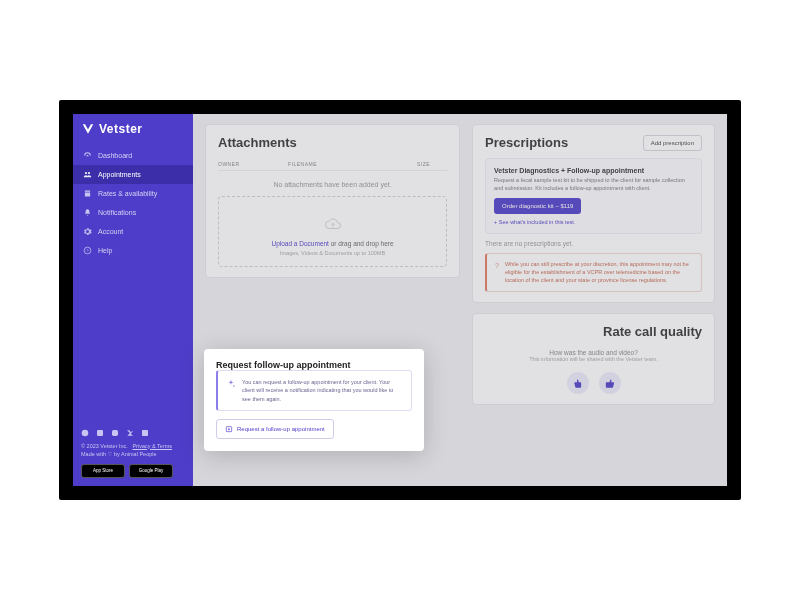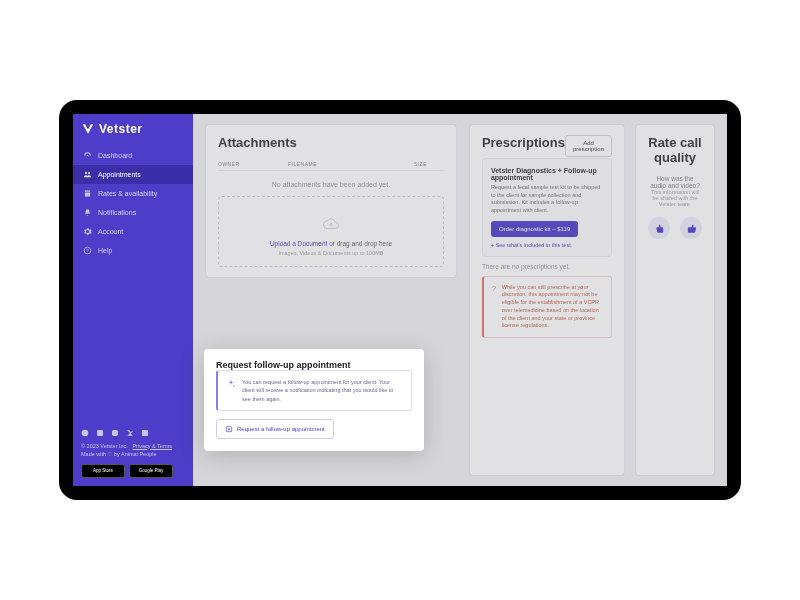--- a/index.html
+++ b/index.html
@@ -4,21 +4,21 @@
 <style>
   * { box-sizing: border-box; margin: 0; padding: 0; }
   body {
     width: 800px; height: 600px;
     font-family: -apple-system, Helvetica, Arial, sans-serif;
     background: #fff;
     display: flex; align-items: center; justify-content: center;
   }
   .frame {
     width: 682px; height: 400px;
-    background: #000; border-radius: 18px;
+    background: #000; border-radius: 2px;
     padding: 14px;
     position: relative;
   }
   .screen {
     width: 100%; height: 100%;
     background: #f1f1f3;
     display: flex;
     position: relative;
     overflow: hidden;
   }
@@ -74,21 +74,21 @@
   }
   .overlay {
     position: absolute; inset: 0;
     background: rgba(120,120,130,0.22);
     pointer-events: none;
   }
   .cols {
     display: flex; gap: 12px; height: 100%;
   }
   .col-left { flex: 1.05; display: flex; flex-direction: column; gap: 10px; }
-  .col-right { flex: 1; display: flex; flex-direction: row; gap: 10px; }
+  .col-right { flex: 1; display: flex; flex-direction: column; gap: 10px; }
 
   .card {
     background: #fff; border-radius: 4px;
     border: 1px solid #e6e6ea;
     padding: 10px 12px;
   }
   .card h2 {
     font-size: 13px; font-weight: 600; color: #333;
     margin-bottom: 8px;
   }
@@ -306,21 +306,21 @@
               <span class="tiny-link">+ See what's included in this test.</span>
             </div>
             <div class="muted">There are no prescriptions yet.</div>
             <div class="warn-box">
               <span class="qm">?</span>
               <span>While you can still prescribe at your discretion, this appointment may not be eligible for the establishment of a VCPR over telemedicine based on the location of the client and your state or province license regulations.</span>
             </div>
           </div>
 
           <div class="card rate-card">
-            <h2 style="text-align:center">Rate call quality</h2>
+            <h2 style="text-align:right">Rate call quality</h2>
             <div class="rate-sub">How was the audio and video?</div>
             <div class="rate-sub2">This information will be shared with the Vetster team.</div>
             <div class="thumbs">
               <div class="thumb">
                 <svg viewBox="0 0 24 24">
                     <path d="M15 3H6a2 2 0 00-2 2v8a2 2 0 002 2h3l2 6 2-1v-5h4a2 2 0 002-2l-2-8a2 2 0 00-2-2z" transform="rotate(180 12 12)"></path>
                   </svg>
               </div>
               <div class="thumb">
                 <svg viewBox="0 0 24 24">

